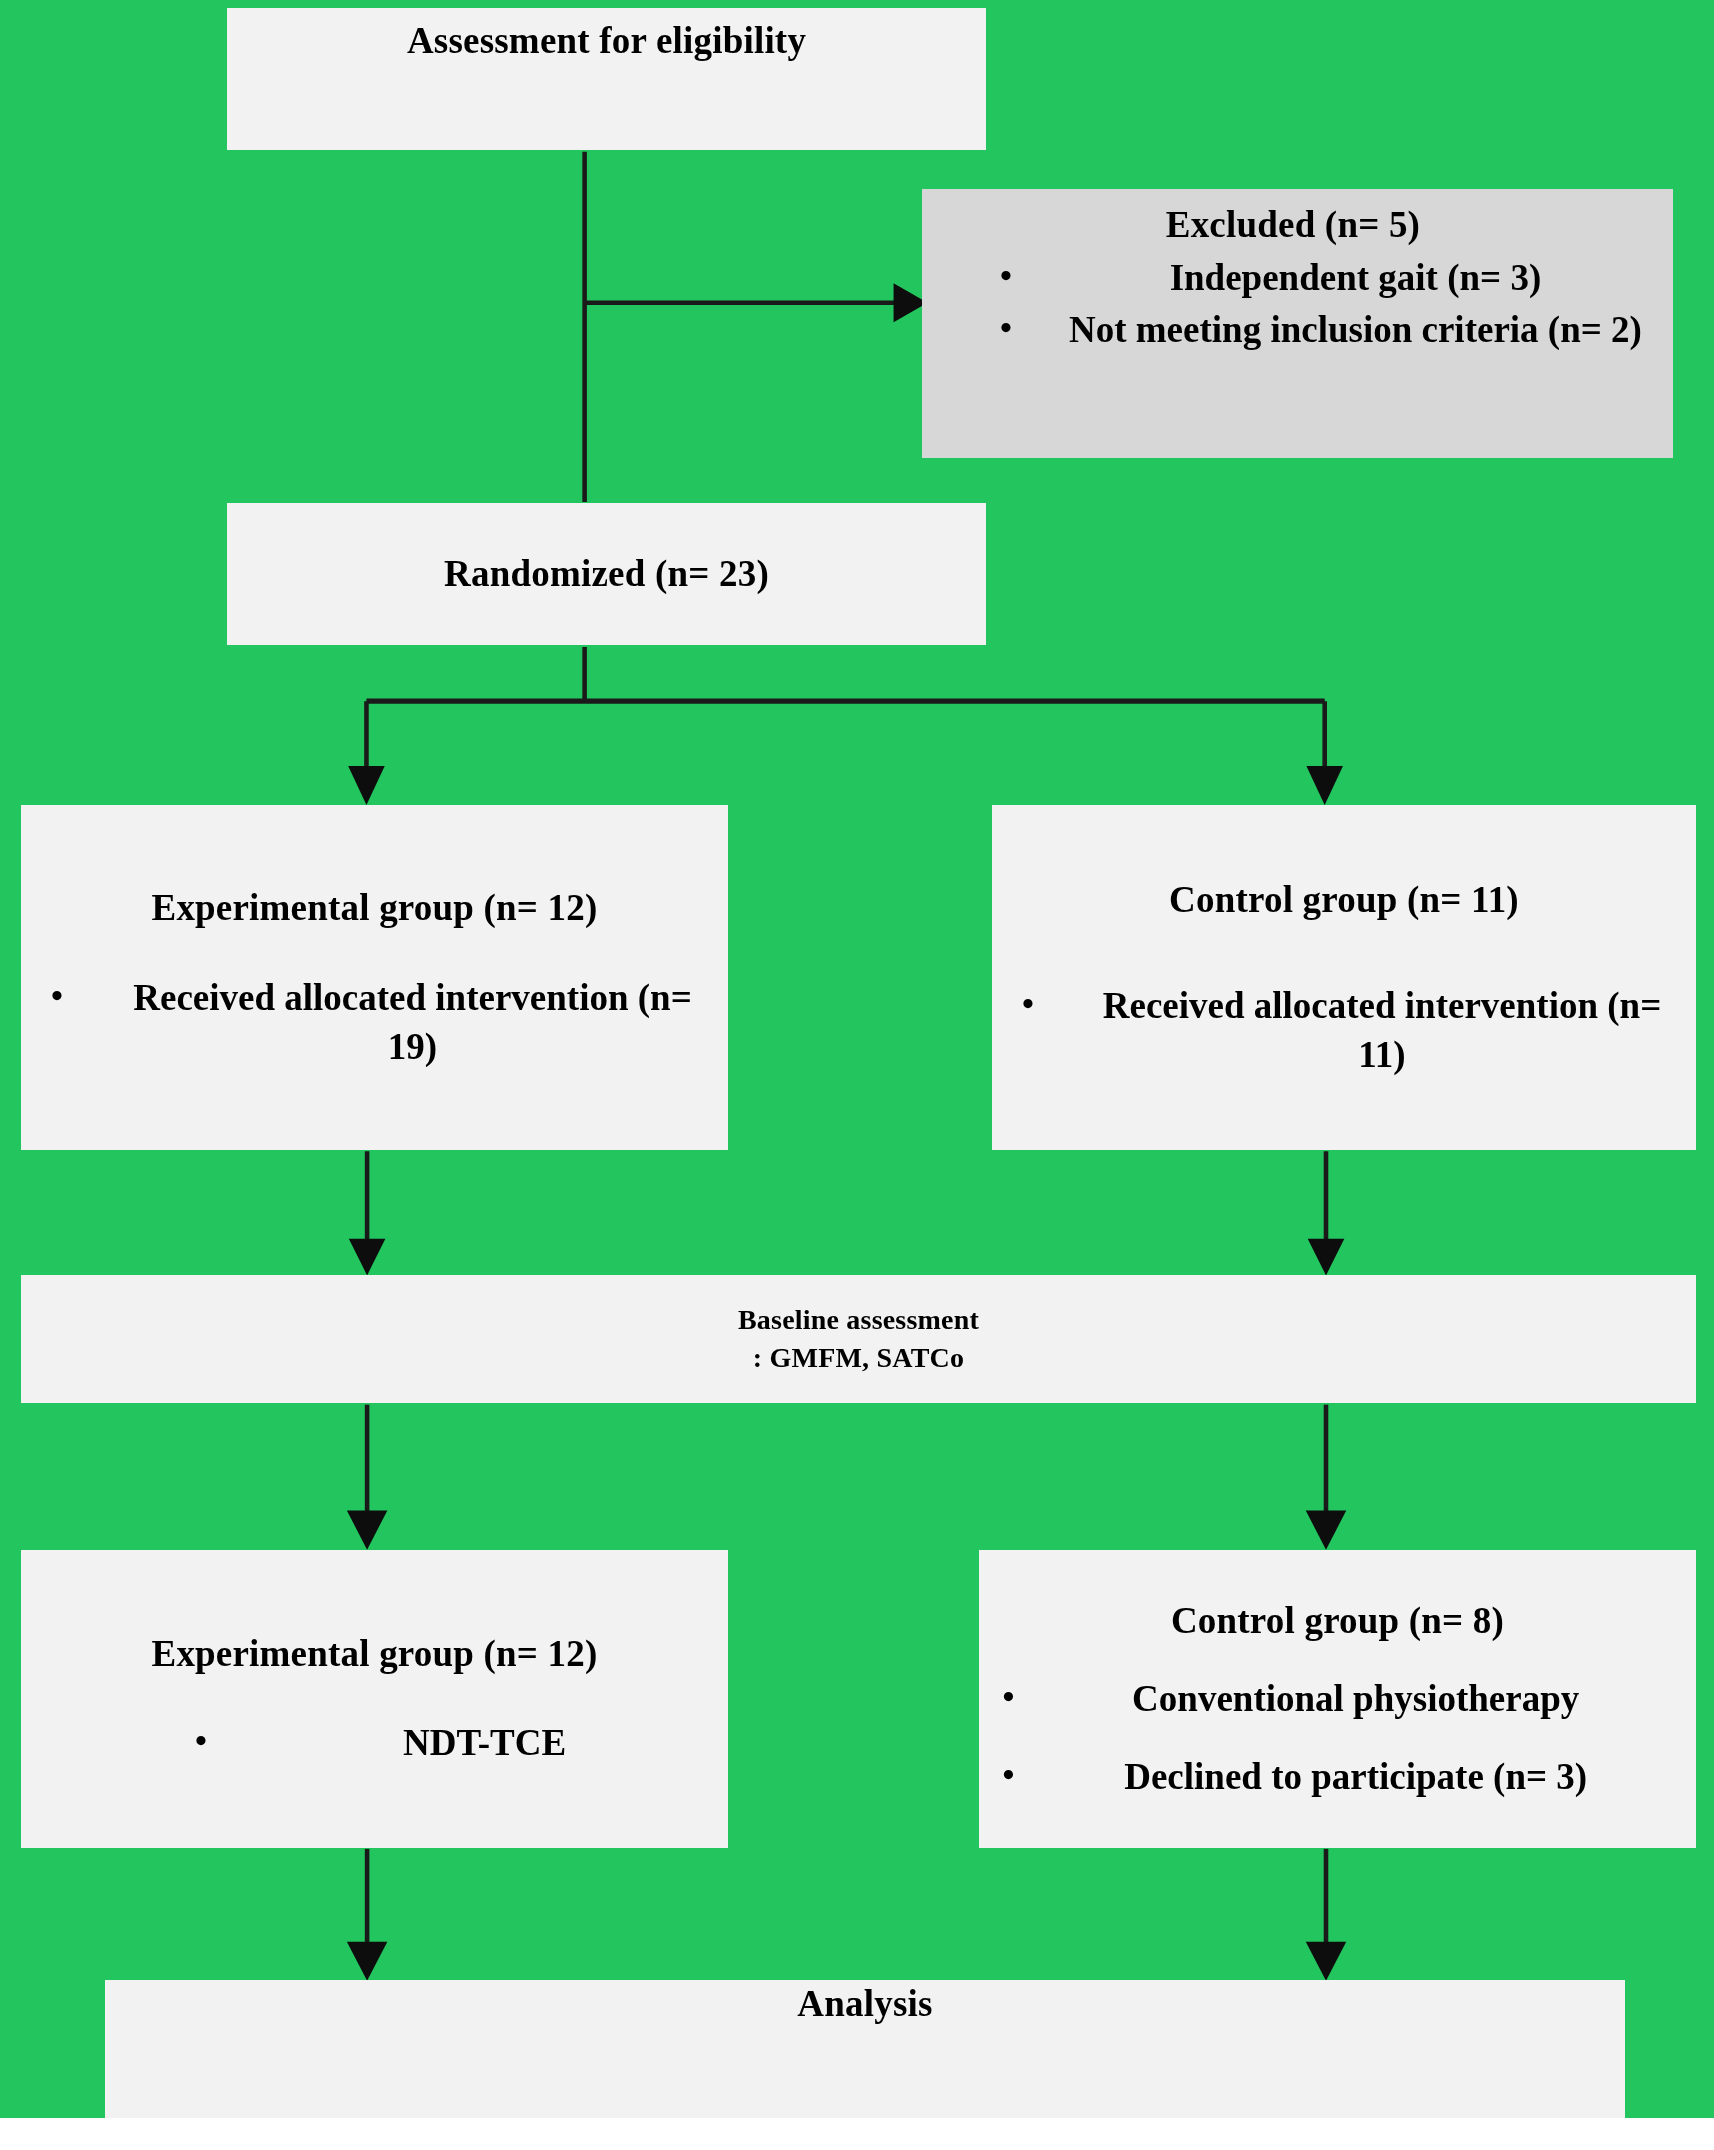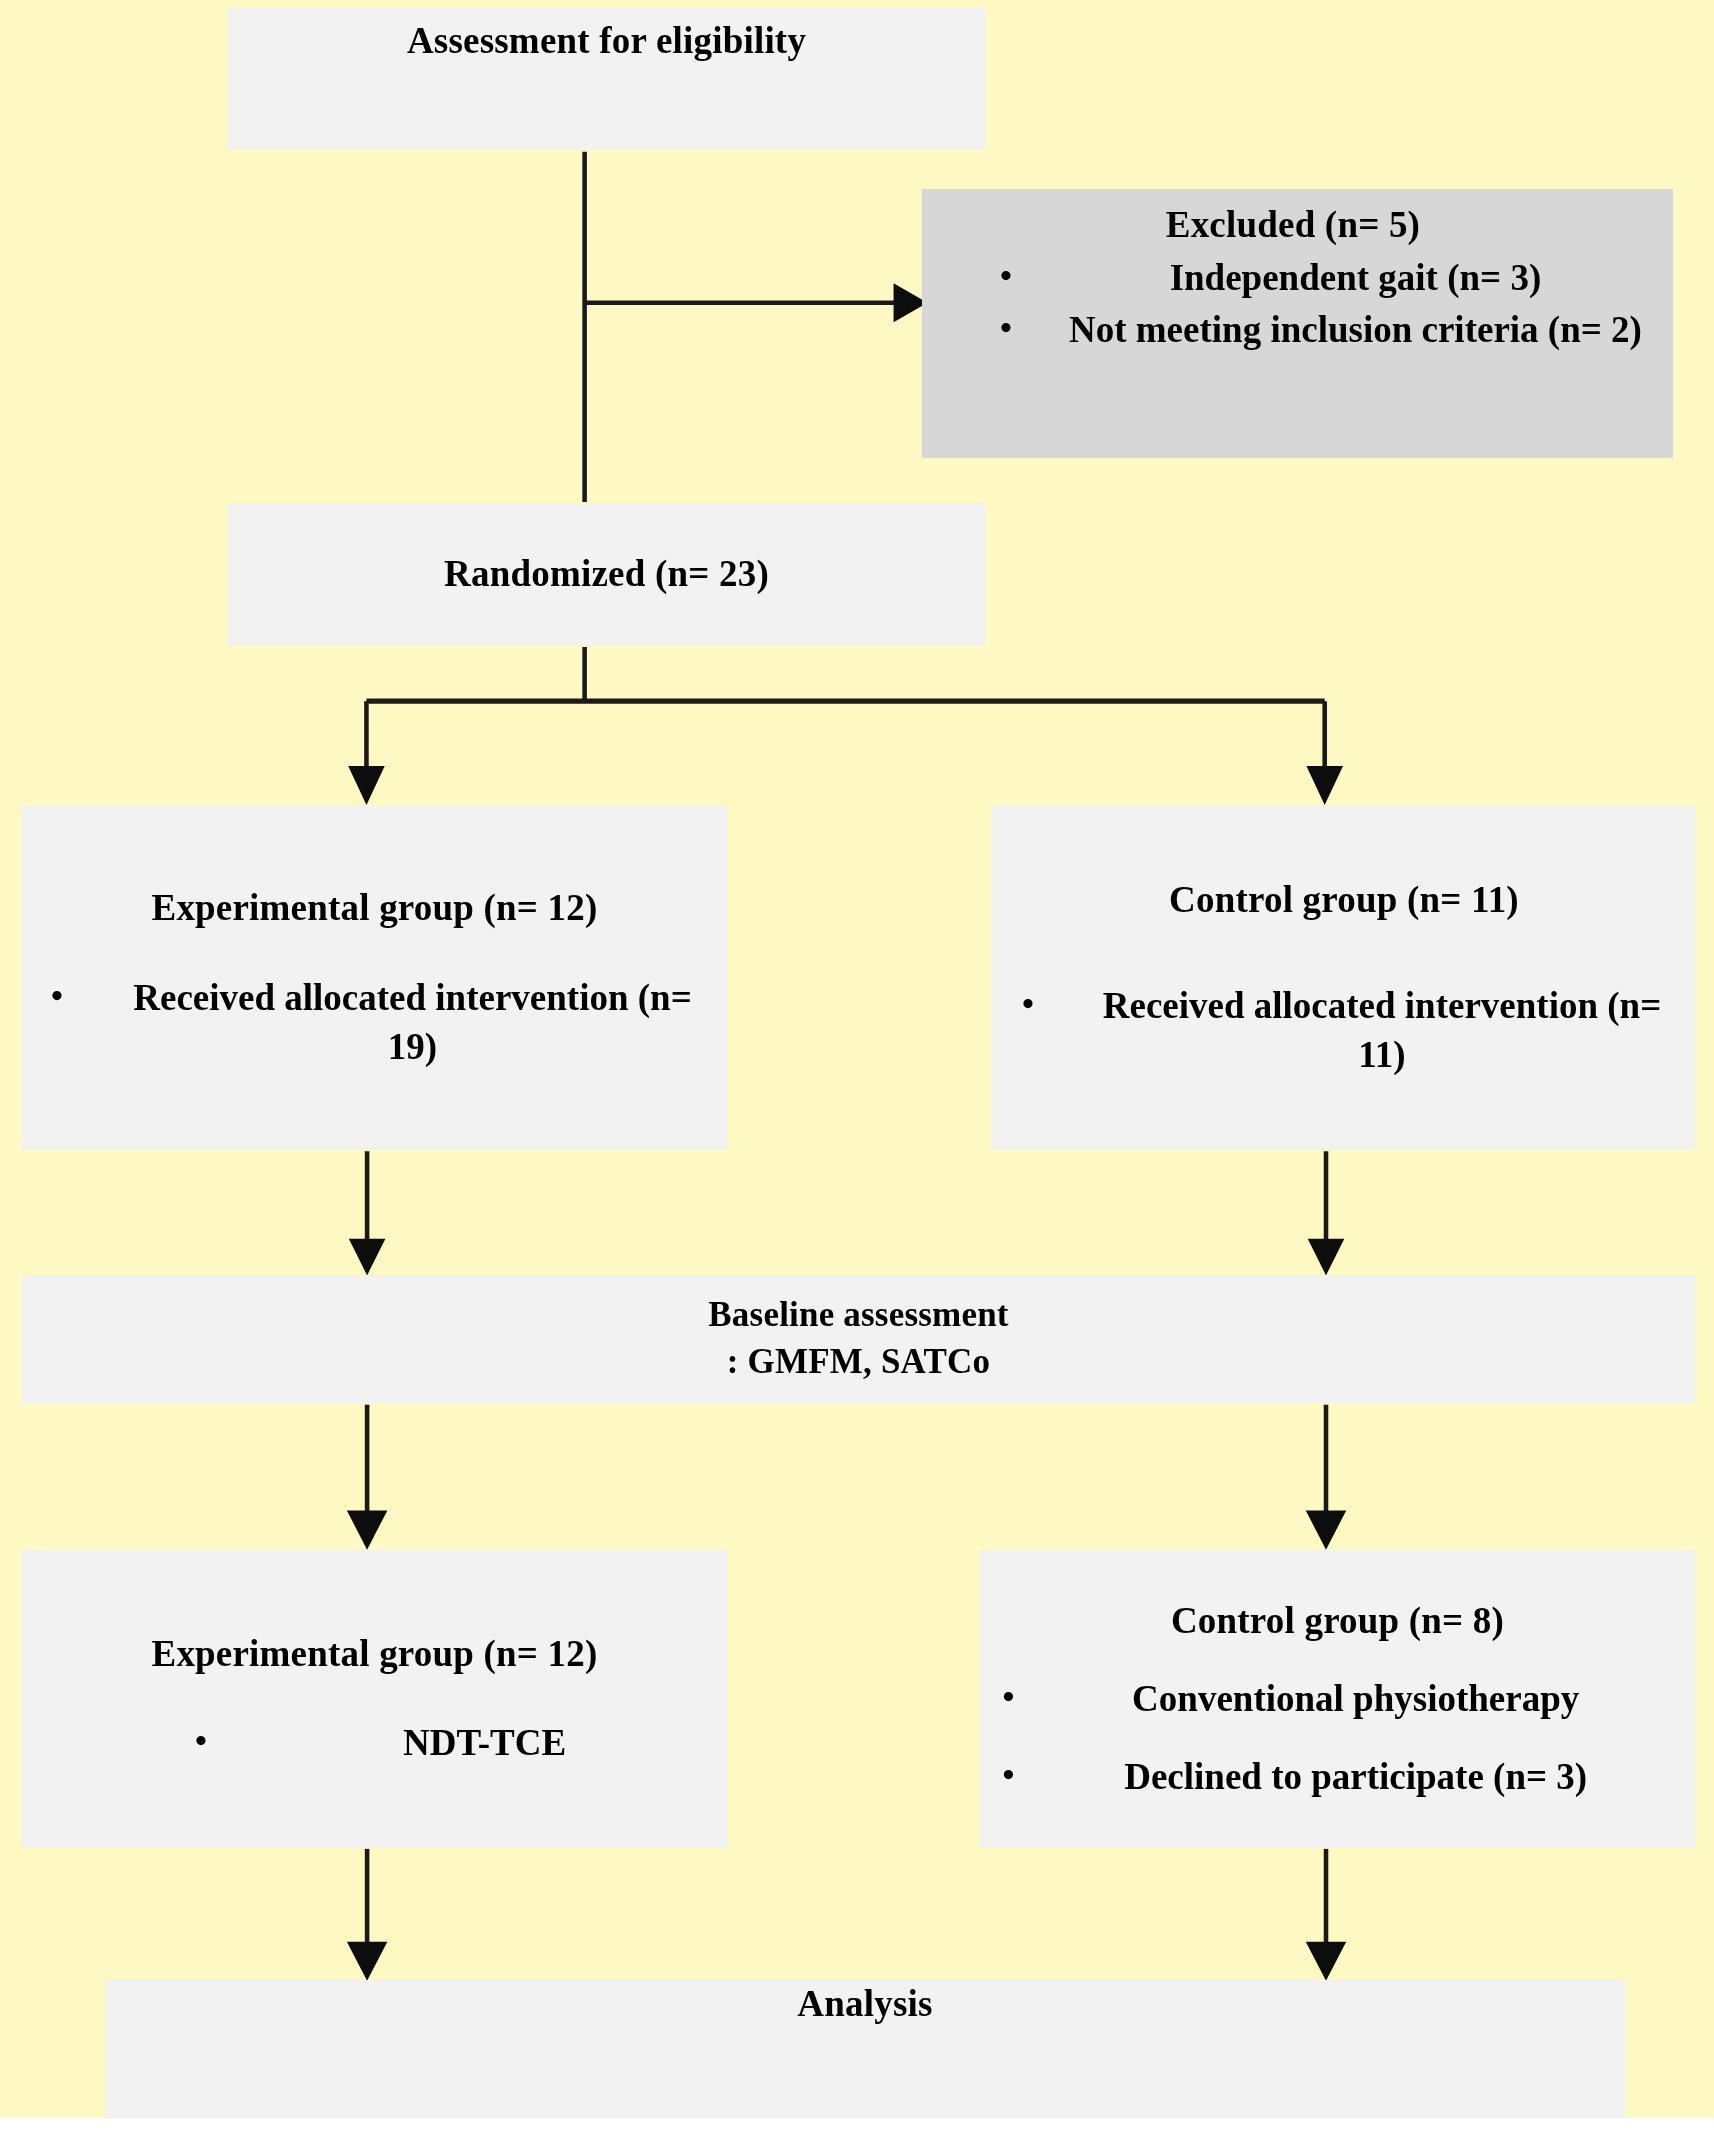--- a/index.html
+++ b/index.html
@@ -5,21 +5,21 @@
 <style>
   html, body {
     margin: 0;
     padding: 0;
     background: #ffffff;
   }
   #diagram {
     position: relative;
     width: 1714px;
     height: 2118px;
-    background: #fef9c3;
+    background: #22c55e;
     font-family: "Liberation Serif", "DejaVu Serif", serif;
     overflow: hidden;
   }
   #connectors {
     position: absolute;
     left: 0;
     top: 0;
     width: 1714px;
     height: 2151px;
     pointer-events: none;
@@ -102,21 +102,21 @@
     padding: 0 17px;
   }
   #node-ctl-alloc .ttl { margin-bottom: 58px; }
   #node-ctl-alloc .bullets { padding-left: 13px; }
   #node-ctl-alloc .bullets li { padding-left: 63px; }
 
   #node-baseline {
     left: 21px; top: 1275px; width: 1675px; height: 128px;
     justify-content: center;
   }
-  #node-baseline .ttl { font-size: 35px; line-height: 1.34; }
+  #node-baseline .ttl { font-size: 28px; line-height: 1.34; }
 
   #node-exp-intervention {
     left: 21px; top: 1550px; width: 707px; height: 298px;
     padding: 0 17px;
   }
   #node-exp-intervention .ttl { margin-bottom: 41px; }
   #node-exp-intervention .bullets { padding-left: 157px; }
   #node-exp-intervention .bullets li { padding-left: 63px; }
 
   #node-ctl-intervention {

